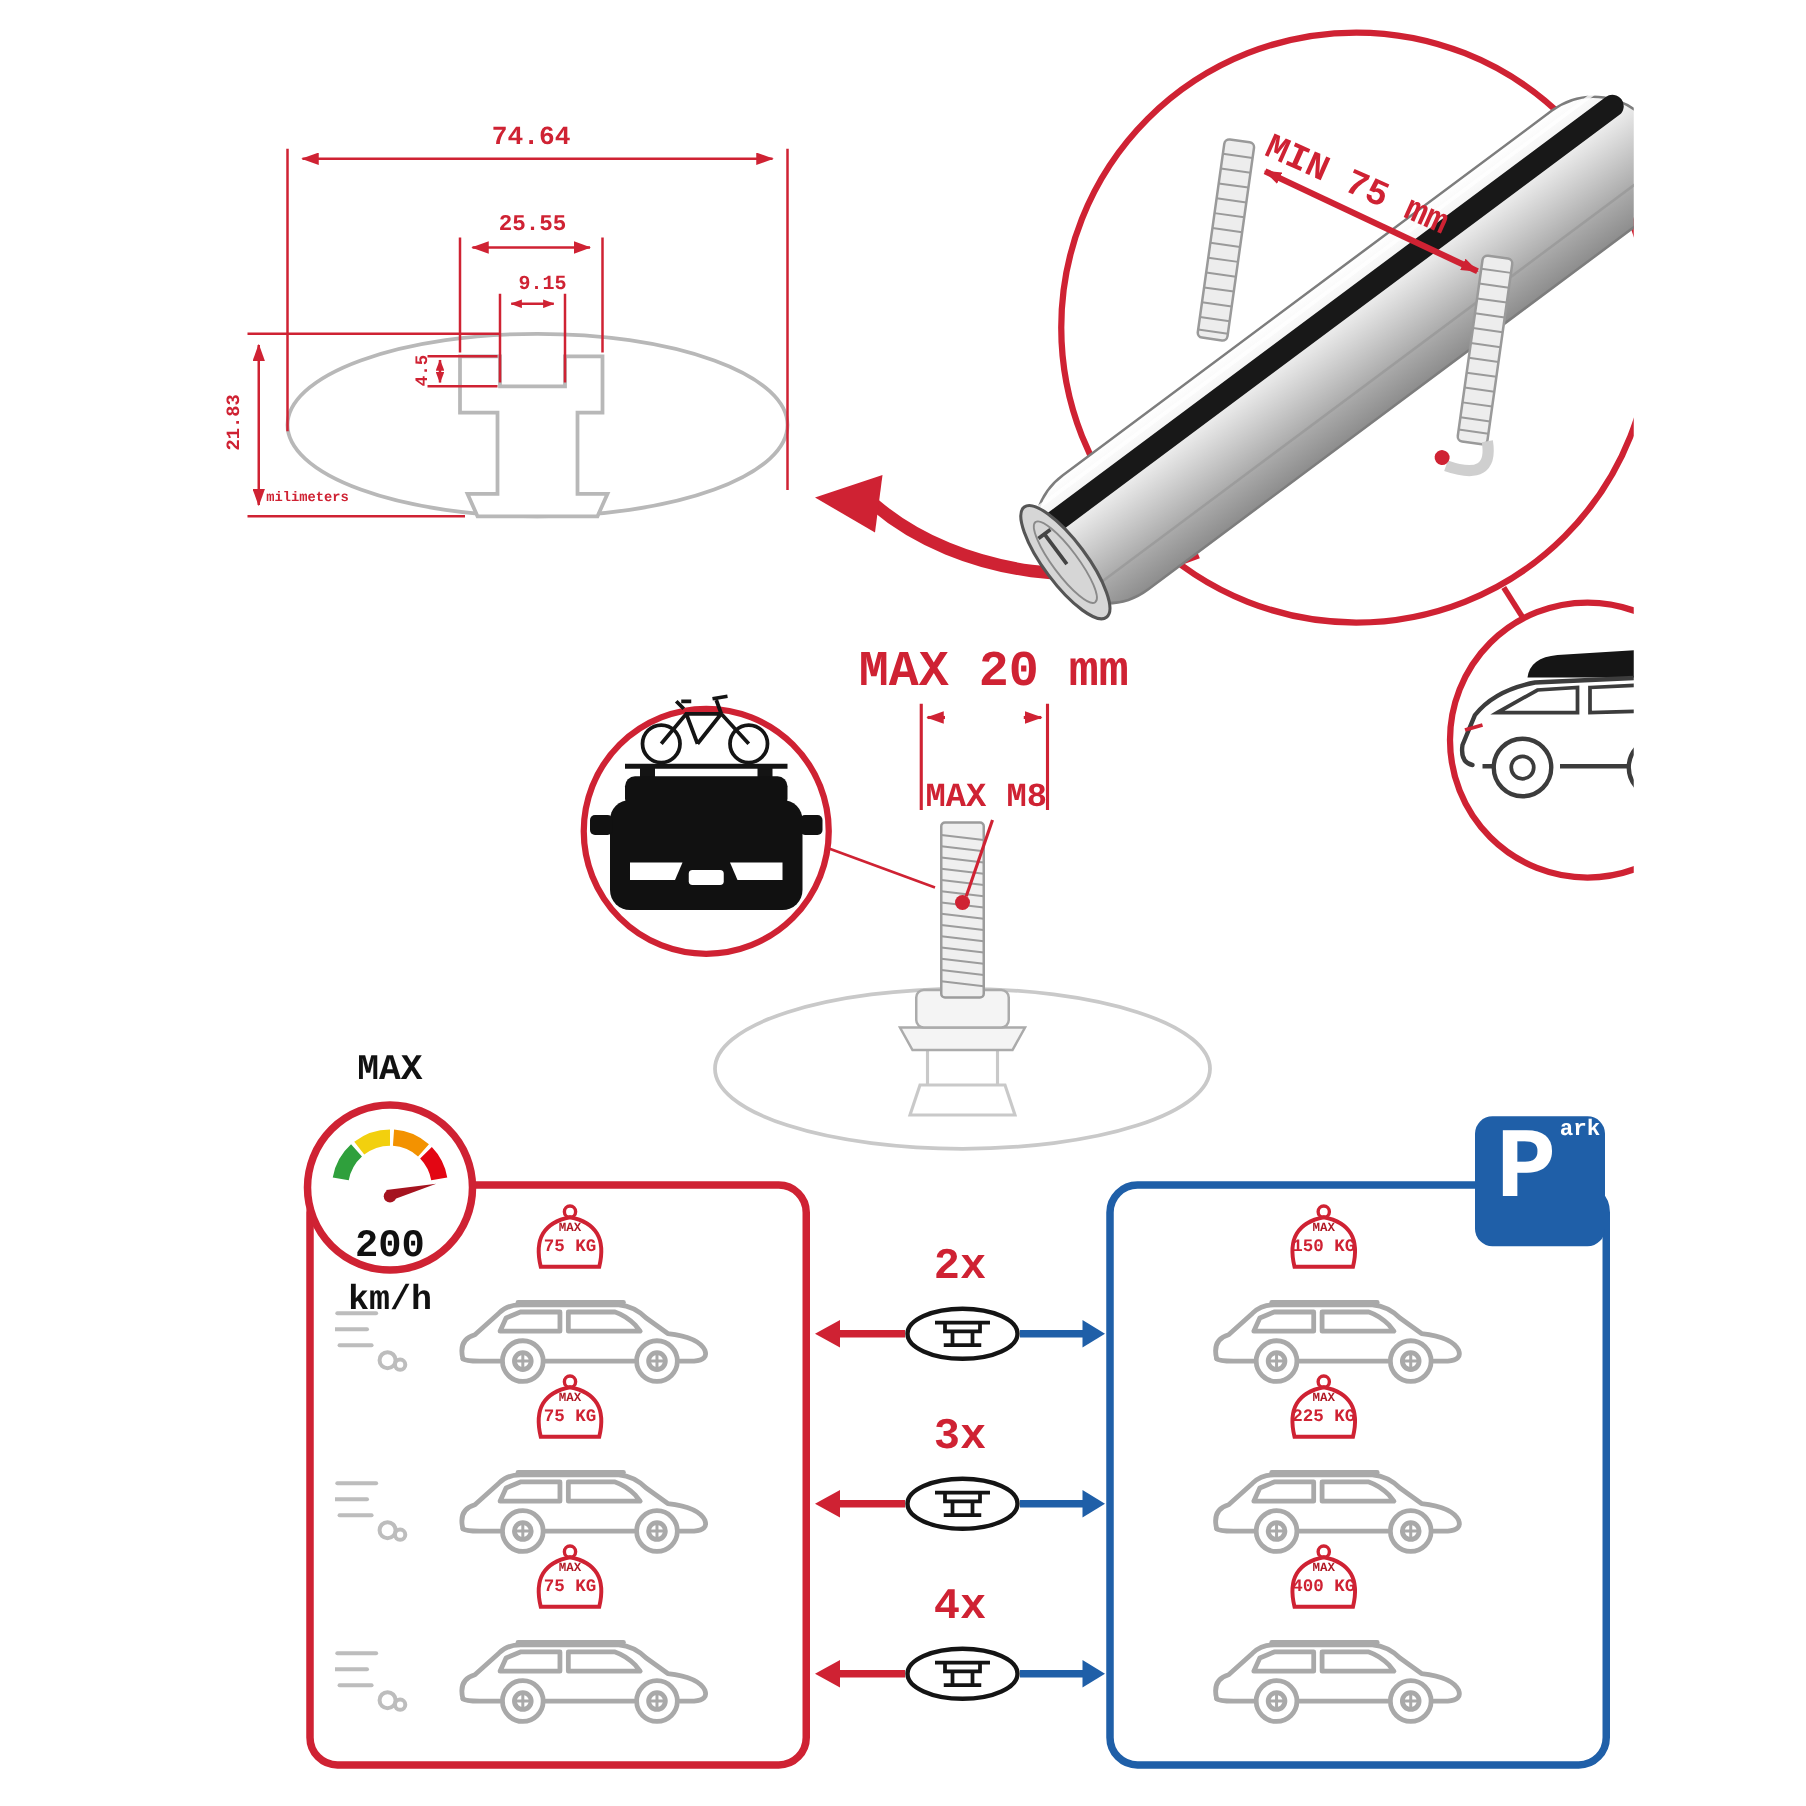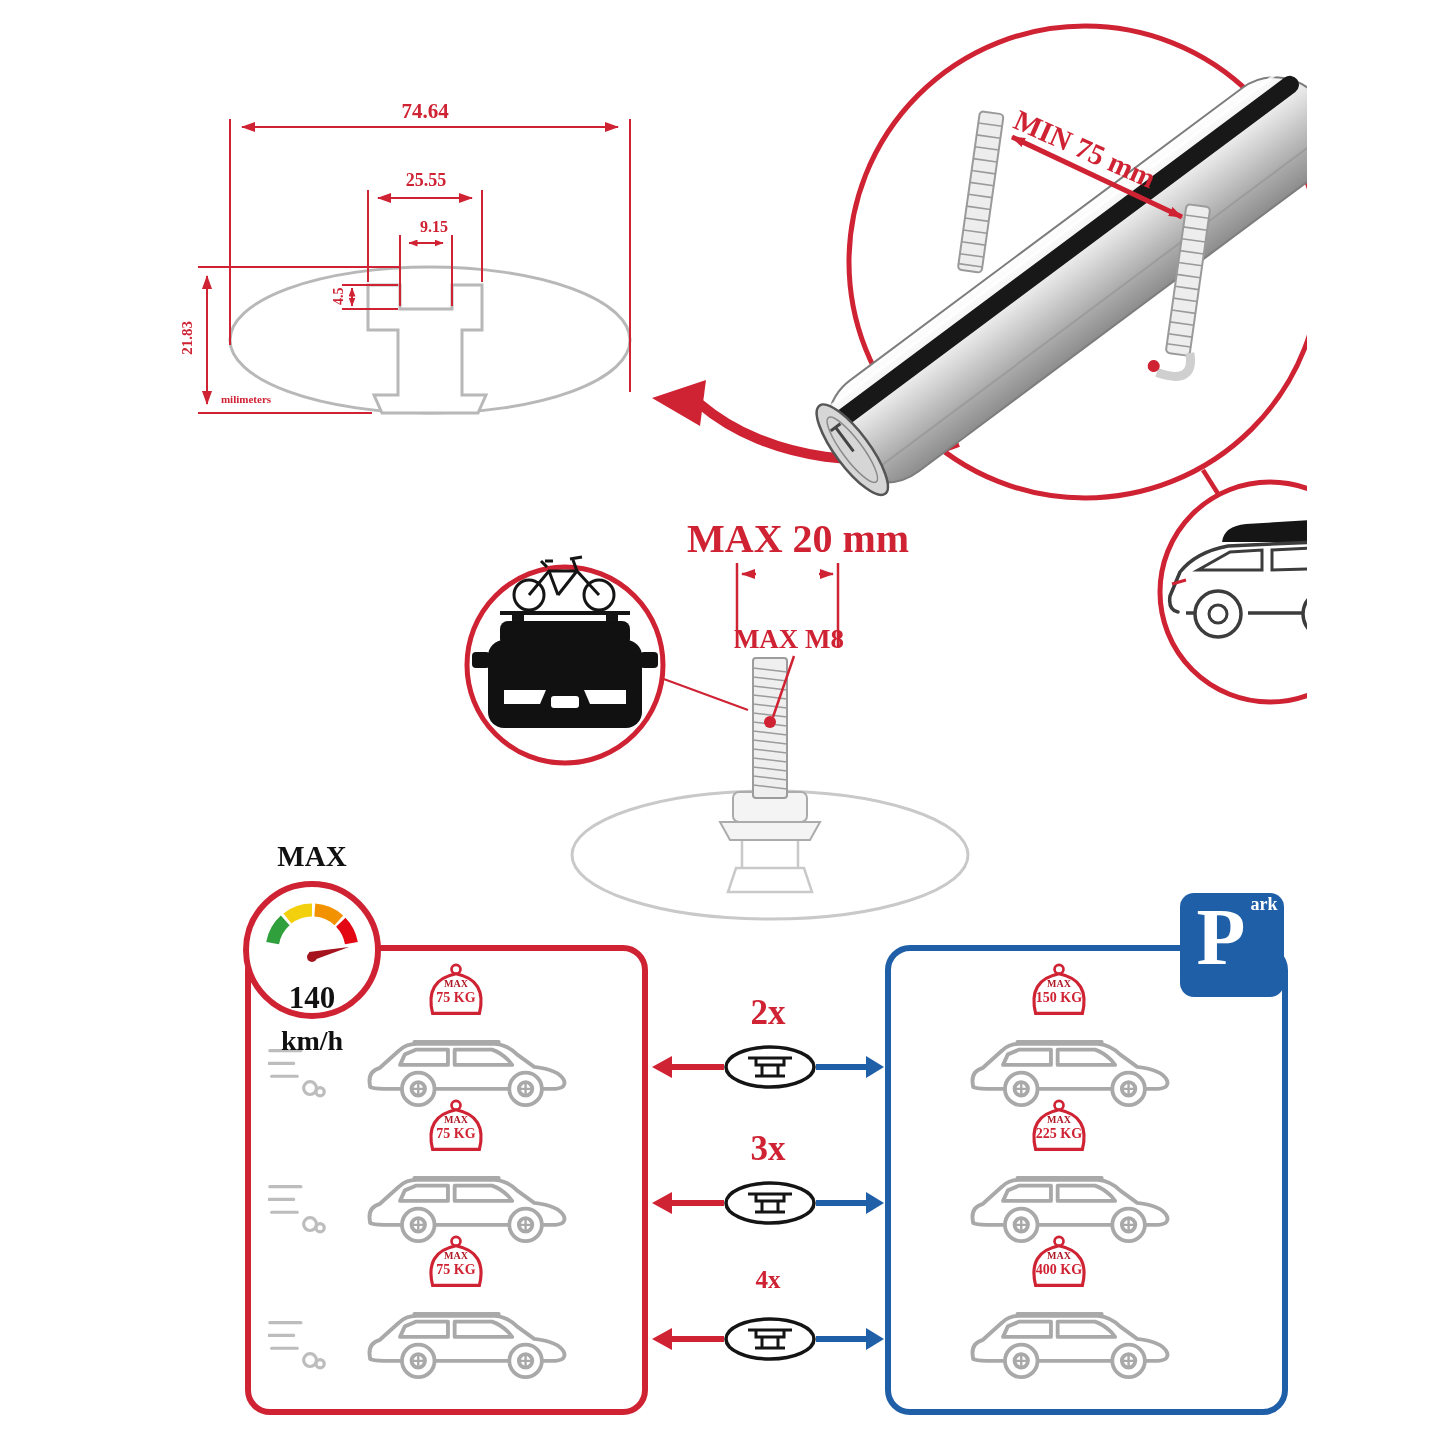--- a/index.html
+++ b/index.html
@@ -1,18 +1,18 @@
 <!DOCTYPE html>
 <html><head>
 <meta charset="utf-8">
 <style>
   *{margin:0;padding:0;box-sizing:border-box}
   body{background:#ffffff}
   .canvas{position:relative;width:1307px;height:1445px;background:#ffffff;overflow:hidden;
-          font-family:Liberation Serif, serif}
+          font-family:Liberation Mono, monospace}
   .canvas svg.art{position:absolute;left:0;top:0}
   .t{position:absolute;text-align:center;font-weight:bold;line-height:1.05;white-space:nowrap}
   .red{color:#cf2233}
   .dark{color:#111111}
   .white{color:#ffffff}
   .rot270{transform:rotate(-90deg)}
   .rot24{transform:rotate(24deg)}
   .badge-txt{position:absolute;width:72px;text-align:center;font-weight:bold;line-height:1.2}
   .badge-txt .bl{display:block;font-size:10px;color:#b01824}
   .badge-txt .bv{display:block;font-size:14px;color:#cf2233}
@@ -260,29 +260,29 @@
 <div class="t red rot270" style="left:319px;top:289px;width:40px;font-size:14px">4.5</div>
 <div class="t red rot270" style="left:158px;top:330px;width:60px;font-size:15px">21.83</div>
 <div class="t red" style="left:190px;top:394px;width:112px;font-size:11px">milimeters</div>
 
 <div class="t red rot24" style="left:985px;top:134px;width:200px;font-size:29px">MIN 75 mm</div>
 
 <div class="t red" style="left:687px;top:518px;width:200px;font-size:40px">MAX 20 mm</div>
 <div class="t red" style="left:714px;top:625px;width:150px;font-size:27px">MAX M8</div>
 
 <div class="t dark" style="left:262px;top:841px;width:100px;font-size:29px">MAX</div>
-<div class="t dark" style="left:262px;top:982px;width:100px;font-size:31px">140</div>
+<div class="t dark" style="left:262px;top:982px;width:100px;font-size:31px">200</div>
 <div class="t dark" style="left:262px;top:1026px;width:100px;font-size:28px">km/h</div>
 
 <div class="t white" style="left:1192px;top:899px;width:58px;font-size:80px;line-height:0.95">P</div>
 <div class="t white" style="left:1240px;top:895px;width:48px;font-size:18px">ark</div>
 
 <div class="t red" style="left:728px;top:995px;width:80px;font-size:35px">2x</div>
 <div class="t red" style="left:728px;top:1131px;width:80px;font-size:35px">3x</div>
-<div class="t red" style="left:728px;top:1267px;width:80px;font-size:25px">4x</div>
+<div class="t red" style="left:728px;top:1267px;width:80px;font-size:35px">4x</div>
 
 <div class="badge-txt" style="left:420px;top:978px">
   <span class="bl">MAX</span>
   <span class="bv">75 KG</span>
 </div>
 <div class="badge-txt" style="left:420px;top:1114px">
   <span class="bl">MAX</span>
   <span class="bv">75 KG</span>
 </div>
 <div class="badge-txt" style="left:420px;top:1250px">

